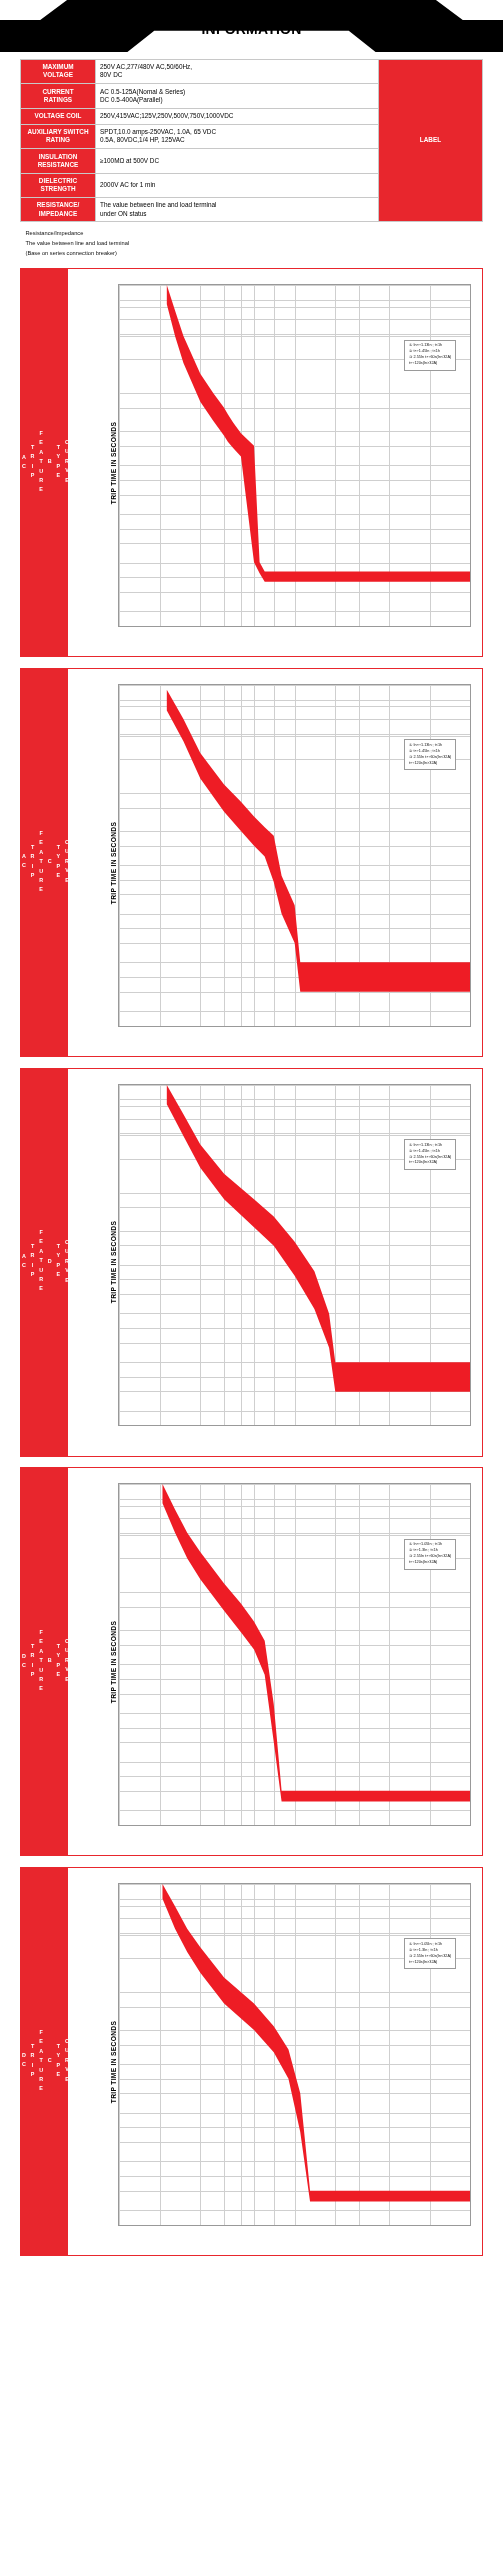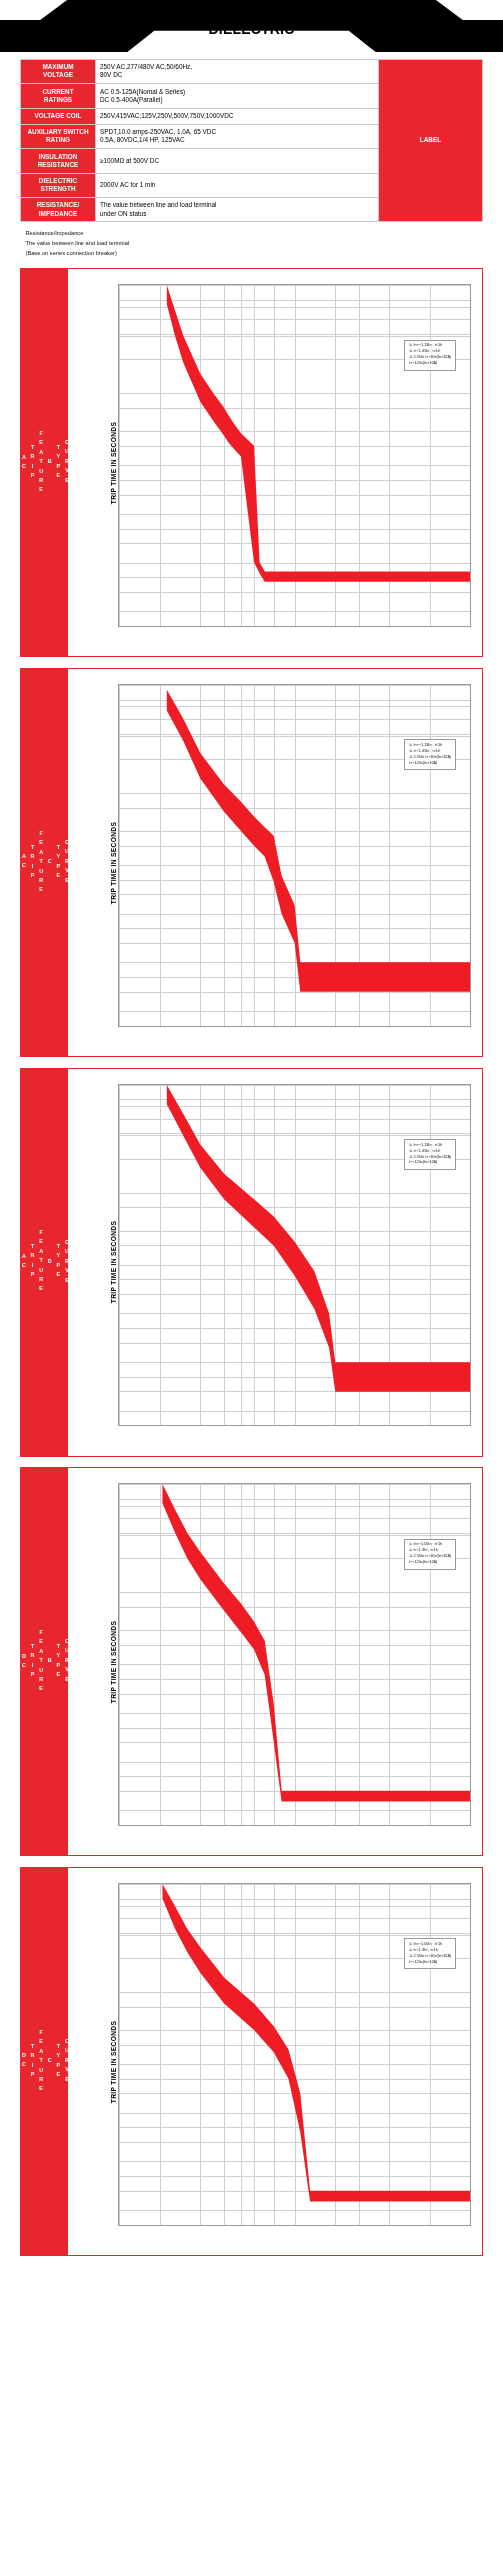--- a/index.html
+++ b/index.html
@@ -152,21 +152,21 @@
 <body>
 
 <div class="page">
 
   <div class="header">
     <svg class="hdr-band" viewBox="0 0 750 78" preserveAspectRatio="none">
       <polygon points="0,78 0,30 60,30 100,0 650,0 690,30 750,30 750,78 560,78 520,46 230,46 190,78" fill="#000"></polygon>
     </svg>
     <div class="hdr-title">
       <div>PRODUCT</div>
-      <div>DIELECTRIC</div>
+      <div>INFORMATION</div>
     </div>
     <div class="hdr-dots left">
         <i></i>
         <i></i>
         <i></i>
       </div>
     <div class="hdr-dots right">
         <i></i>
         <i></i>
         <i></i>

